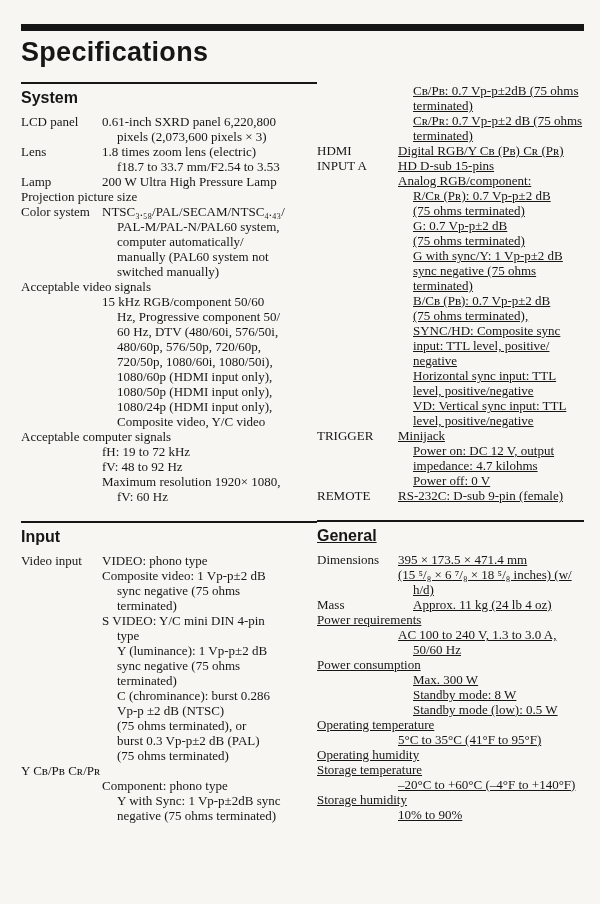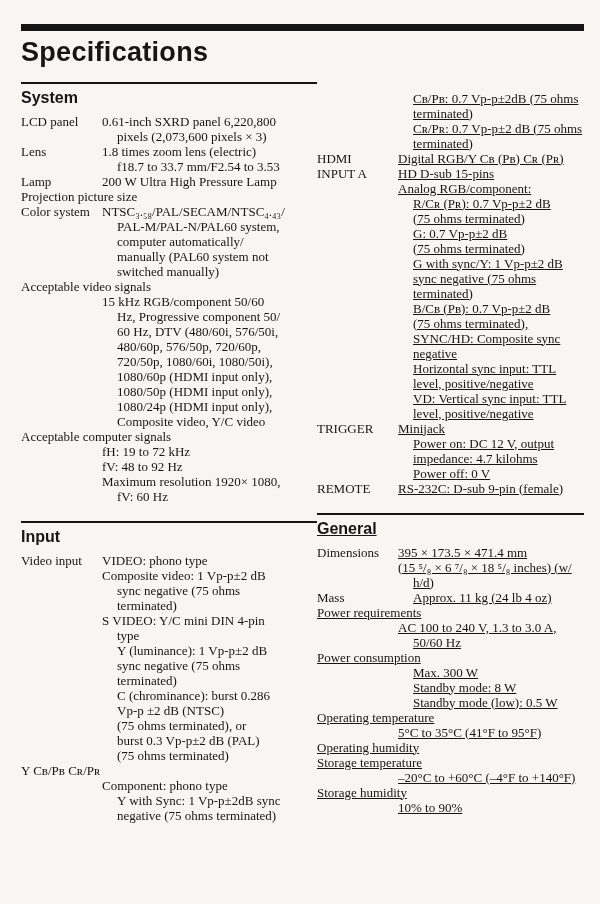--- a/index.html
+++ b/index.html
@@ -188,20 +188,21 @@
               <div class="dl i1">R/Cʀ (Pʀ): 0.7 Vp-p±2 dB</div>
               <div class="dl i1">(75 ohms terminated)</div>
               <div class="dl i1">G: 0.7 Vp-p±2 dB</div>
               <div class="dl i1">(75 ohms terminated)</div>
               <div class="dl i1">G with sync/Y: 1 Vp-p±2 dB</div>
               <div class="dl i1">sync negative (75 ohms</div>
               <div class="dl i1">terminated)</div>
               <div class="dl i1">B/Cʙ (Pʙ): 0.7 Vp-p±2 dB</div>
               <div class="dl i1">(75 ohms terminated),</div>
               <div class="dl i1">SYNC/HD: Composite sync</div>
+              <div class="dl i1">input: TTL level, positive/</div>
               <div class="dl i1">negative</div>
               <div class="dl i1">Horizontal sync input: TTL</div>
               <div class="dl i1">level, positive/negative</div>
               <div class="dl i1">VD: Vertical sync input: TTL</div>
               <div class="dl i1">level, positive/negative</div>
             </div>
           </div>
           <div class="entry inline">
             <div class="term">TRIGGER</div>
             <div class="defs">

